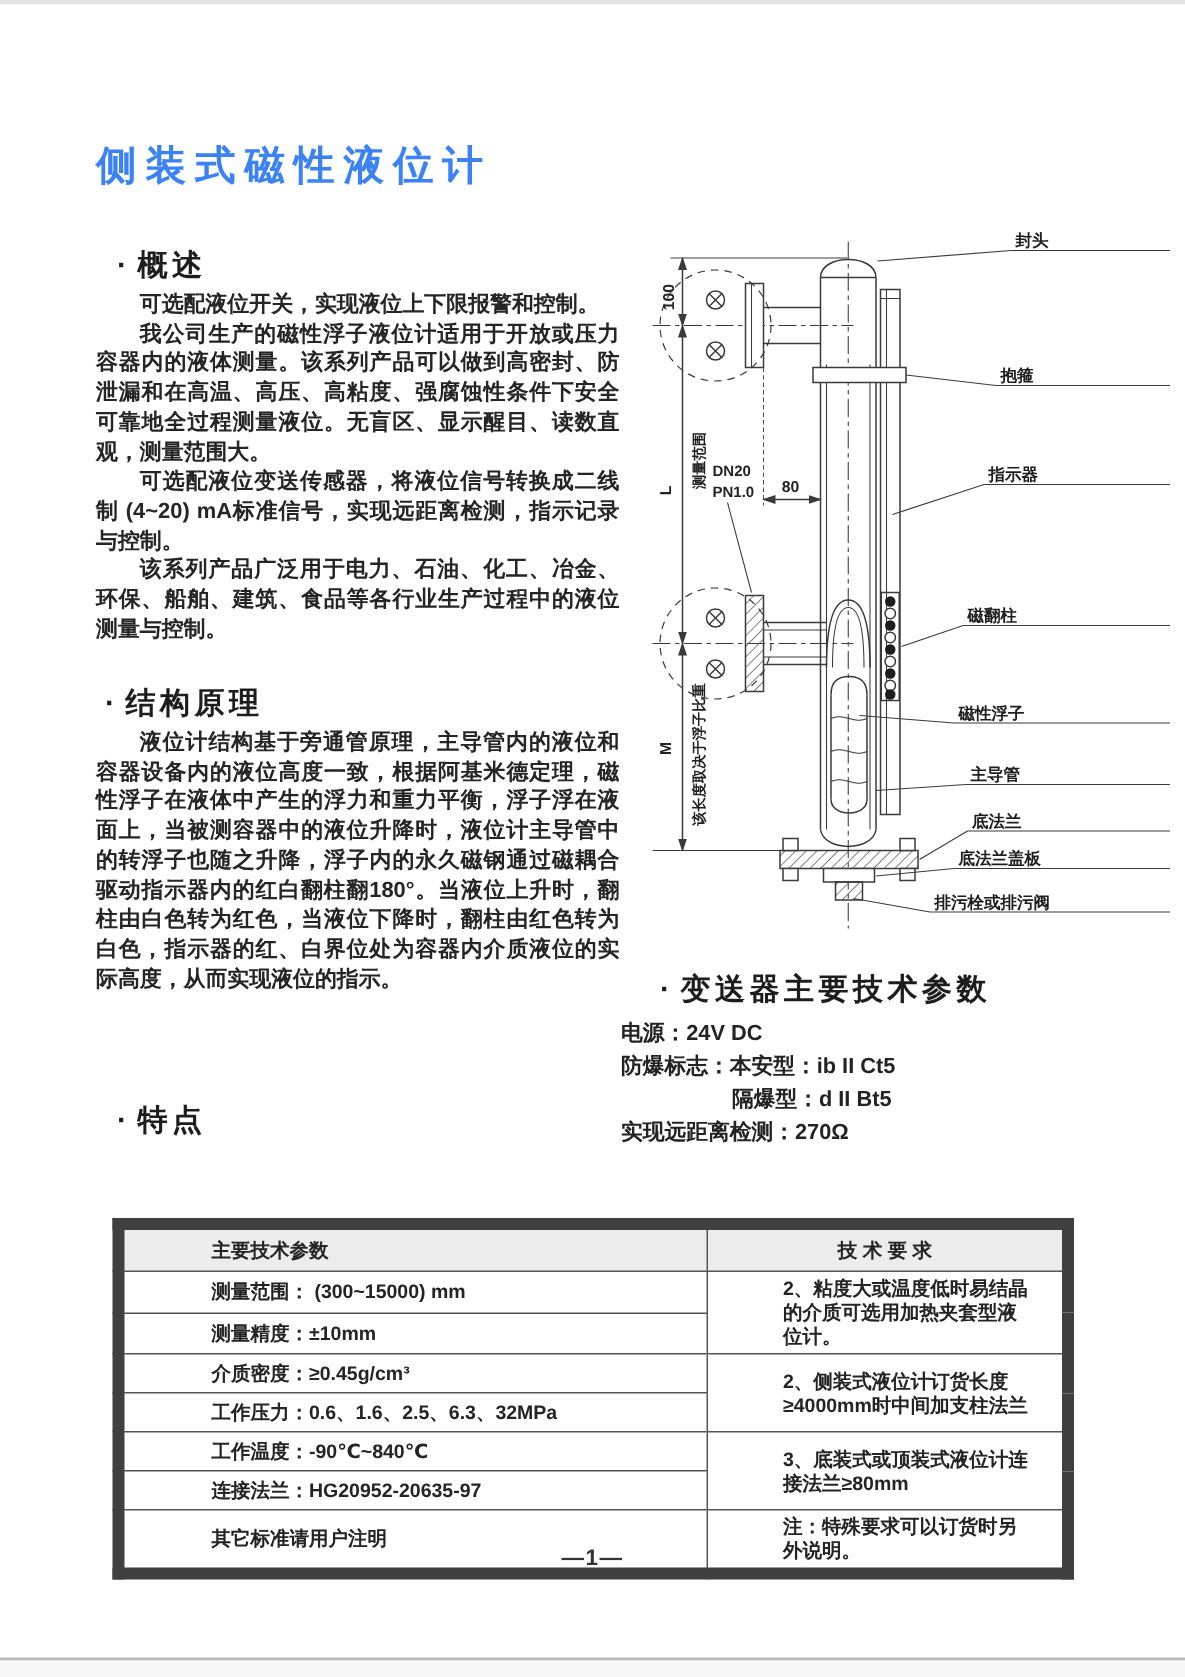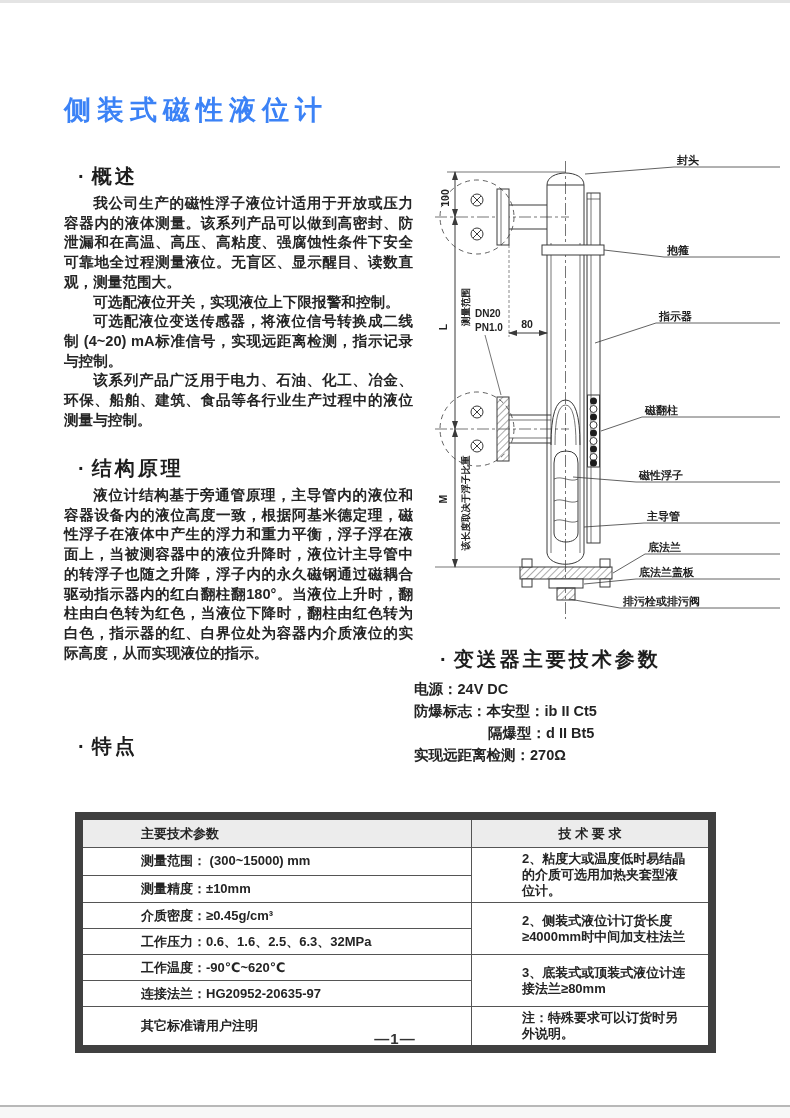--- a/index.html
+++ b/index.html
@@ -63,27 +63,27 @@
 
 <div class="page">
   <div class="edge-top"></div>
 
   <h1 class="title">侧装式磁性液位计</h1>
 
   <div class="sec-h" style="left:78px;top:163px;">
     <span class="blt">·</span><span>概述</span>
   </div>
   <div class="body-txt" style="top:194px;">
+    <p>可选配液位开关，实现液位上下限报警和控制。</p>
     <p>我公司生产的磁性浮子液位计适用于开放或压力容器内的液体测量。该系列产品可以做到高密封、防泄漏和在高温、高压、高粘度、强腐蚀性条件下安全可靠地全过程测量液位。无盲区、显示醒目、读数直观，测量范围大。</p>
-    <p>可选配液位开关，实现液位上下限报警和控制。</p>
     <p>可选配液位变送传感器，将液位信号转换成二线制 (4~20) mA标准信号，实现远距离检测，指示记录与控制。</p>
     <p>该系列产品广泛用于电力、石油、化工、冶金、环保、船舶、建筑、食品等各行业生产过程中的液位测量与控制。</p>
   </div>
 
-  <div class="sec-h" style="left:78px;top:455px;">
+  <div class="sec-h" style="left:70px;top:455px;">
     <span class="blt">·</span><span>结构原理</span>
   </div>
   <div class="body-txt" style="top:486px;">
     <p>液位计结构基于旁通管原理，主导管内的液位和容器设备内的液位高度一致，根据阿基米德定理，磁性浮子在液体中产生的浮力和重力平衡，浮子浮在液面上，当被测容器中的液位升降时，液位计主导管中的转浮子也随之升降，浮子内的永久磁钢通过磁耦合驱动指示器内的红白翻柱翻180°。当液位上升时，翻柱由白色转为红色，当液位下降时，翻柱由红色转为白色，指示器的红、白界位处为容器内介质液位的实际高度，从而实现液位的指示。</p>
   </div>
 
   <div class="sec-h" style="left:78px;top:733px;">
     <span class="blt">·</span><span>特点</span>
   </div>
 
@@ -257,21 +257,21 @@
       <td class="lc">测量精度：±10mm</td>
     </tr>
     <tr>
       <td class="lc">介质密度：≥0.45g/cm³</td>
       <td class="rc" rowspan="2">2、侧装式液位计订货长度≥4000mm时中间加支柱法兰</td>
     </tr>
     <tr>
       <td class="lc">工作压力：0.6、1.6、2.5、6.3、32MPa</td>
     </tr>
     <tr>
-      <td class="lc">工作温度：-90℃~620℃</td>
+      <td class="lc">工作温度：-90℃~840℃</td>
       <td class="rc" rowspan="2">3、底装式或顶装式液位计连接法兰≥80mm</td>
     </tr>
     <tr>
       <td class="lc">连接法兰：HG20952-20635-97</td>
     </tr>
     <tr>
       <td class="lc">其它标准请用户注明</td>
       <td class="rc">注：特殊要求可以订货时另外说明。</td>
     </tr>
   </tbody>

